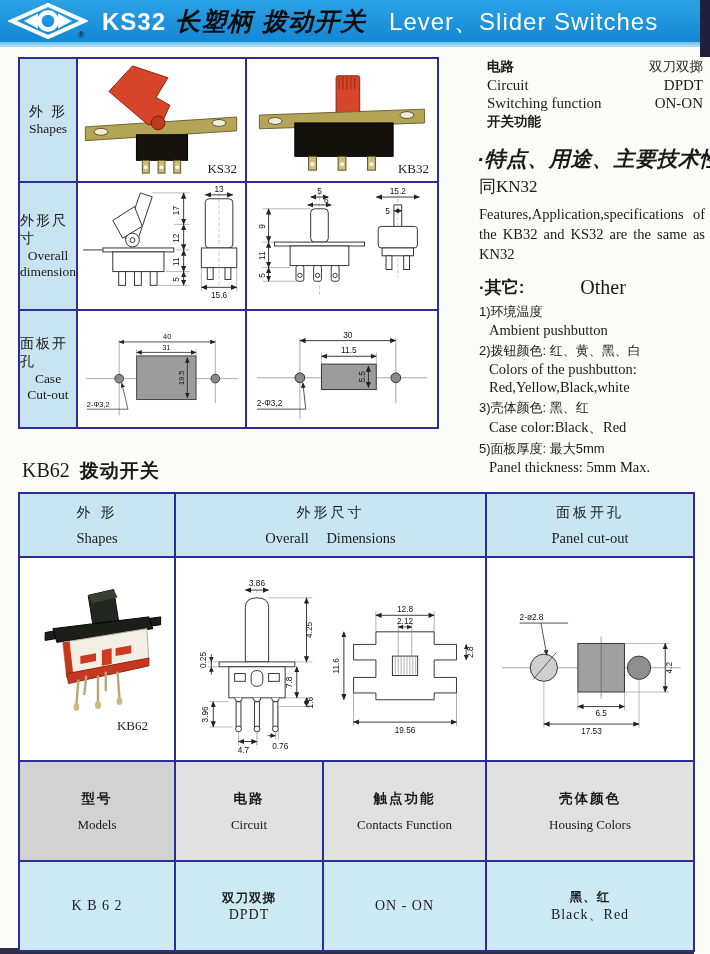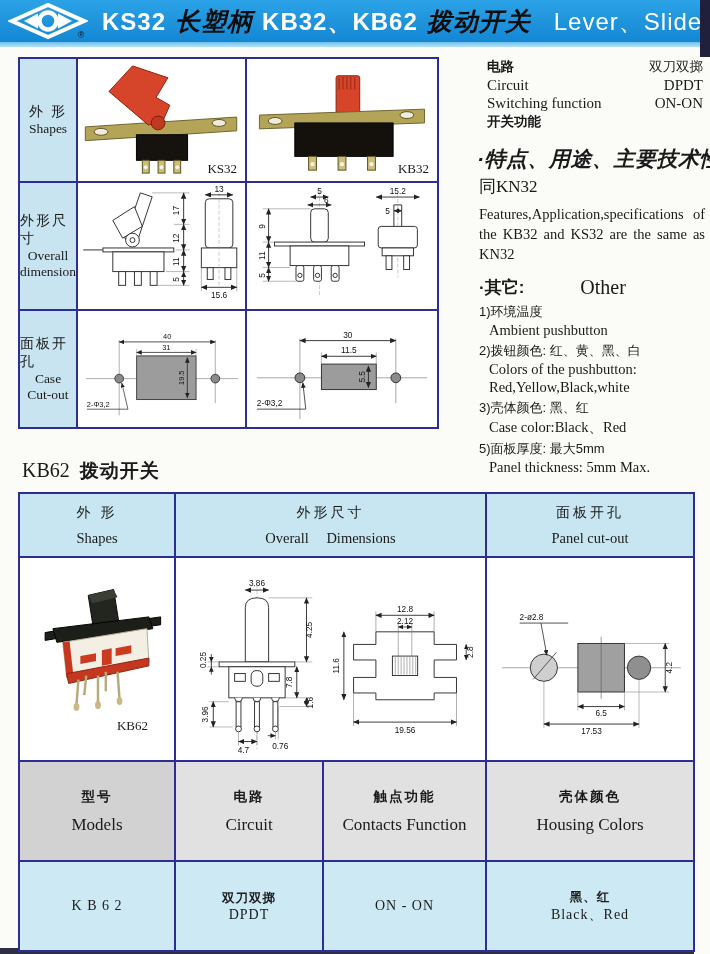--- a/index.html
+++ b/index.html
@@ -29,21 +29,21 @@
   .tc.lastc{border-right:none;} .tc.lastr{border-bottom:none;}
   .labcell{background:#c8e4f0;}
   .labcell .cnl{font-family:"Liberation Sans",sans-serif;font-size:14px;letter-spacing:2px;}
   .labcell .enl{font-size:13.5px;line-height:1.15;}
   .hdr1{background:#c8e6f2;}
   .hdr1 .cnl{font-family:"Liberation Sans",sans-serif;font-size:14px;letter-spacing:3px;margin-bottom:8px;}
   .hdr1 .enl{font-size:14.5px;}
   .wsp{word-spacing:14px;}
   .hdr2g1{background:#d2d2d2;} .hdr2g2{background:#e1e1e1;}
   .hdr2 .cnl{font-family:"Liberation Sans",sans-serif;font-size:13.5px;letter-spacing:2px;margin-bottom:9px;font-weight:bold;}
-  .hdr2 .enl{font-size:17px;}
+  .hdr2 .enl{font-size:13px;}
   .datarow{background:#cde9f4;}
   .datarow .cnl{font-family:"Liberation Sans",sans-serif;font-size:12.5px;font-weight:bold;letter-spacing:1px;}
   .datarow .enl{font-size:14px;letter-spacing:1px;}
   .photo-label{position:absolute;right:8px;bottom:4px;font-size:13px;font-family:"Liberation Serif",serif;}
   .kb62-label{right:26px;bottom:26px;}
   
   .rightcol{position:absolute;left:479px;top:58px;width:226px;}
   .spec-row{display:flex;justify-content:space-between;align-items:baseline;margin:0 2px 1px 8px;}
   .sp-cn{font-family:"Liberation Sans",sans-serif;font-size:13.5px;font-weight:bold;}
   .sp-en{font-size:15px;}
@@ -80,21 +80,20 @@
   <svg class="logo" width="80" height="40" viewBox="0 0 80 40">
     <polygon points="4,20 40,4 76,20 40,36" fill="none" stroke="#fff" stroke-width="4"></polygon>
     <polygon points="16,20 30,12.5 30,27.5" fill="#fff"></polygon>
     <circle cx="40" cy="20" r="8.5" fill="none" stroke="#fff" stroke-width="4.5"></circle>
     <polygon points="64,20 50,12.5 50,27.5" fill="#fff"></polygon>
     <text x="70" y="37" font-size="8" fill="#fff">®</text>
   </svg>
   <div class="title">
     <span class="t-lat">KS32</span>
     <span class="t-cjk">长塑柄</span>
-    <span class="t-lat">KB32、KB62</span>
     <span class="t-cjk">拨动开关</span>
     <span class="t-lat t-en">Lever、Slider Switches</span>
   </div>
 </header>
 <div class="bar-strip"></div>
 <div class="corner-dark"></div>
 <div class="bottom-dark"></div>
 
 
 <div class="ttable">

